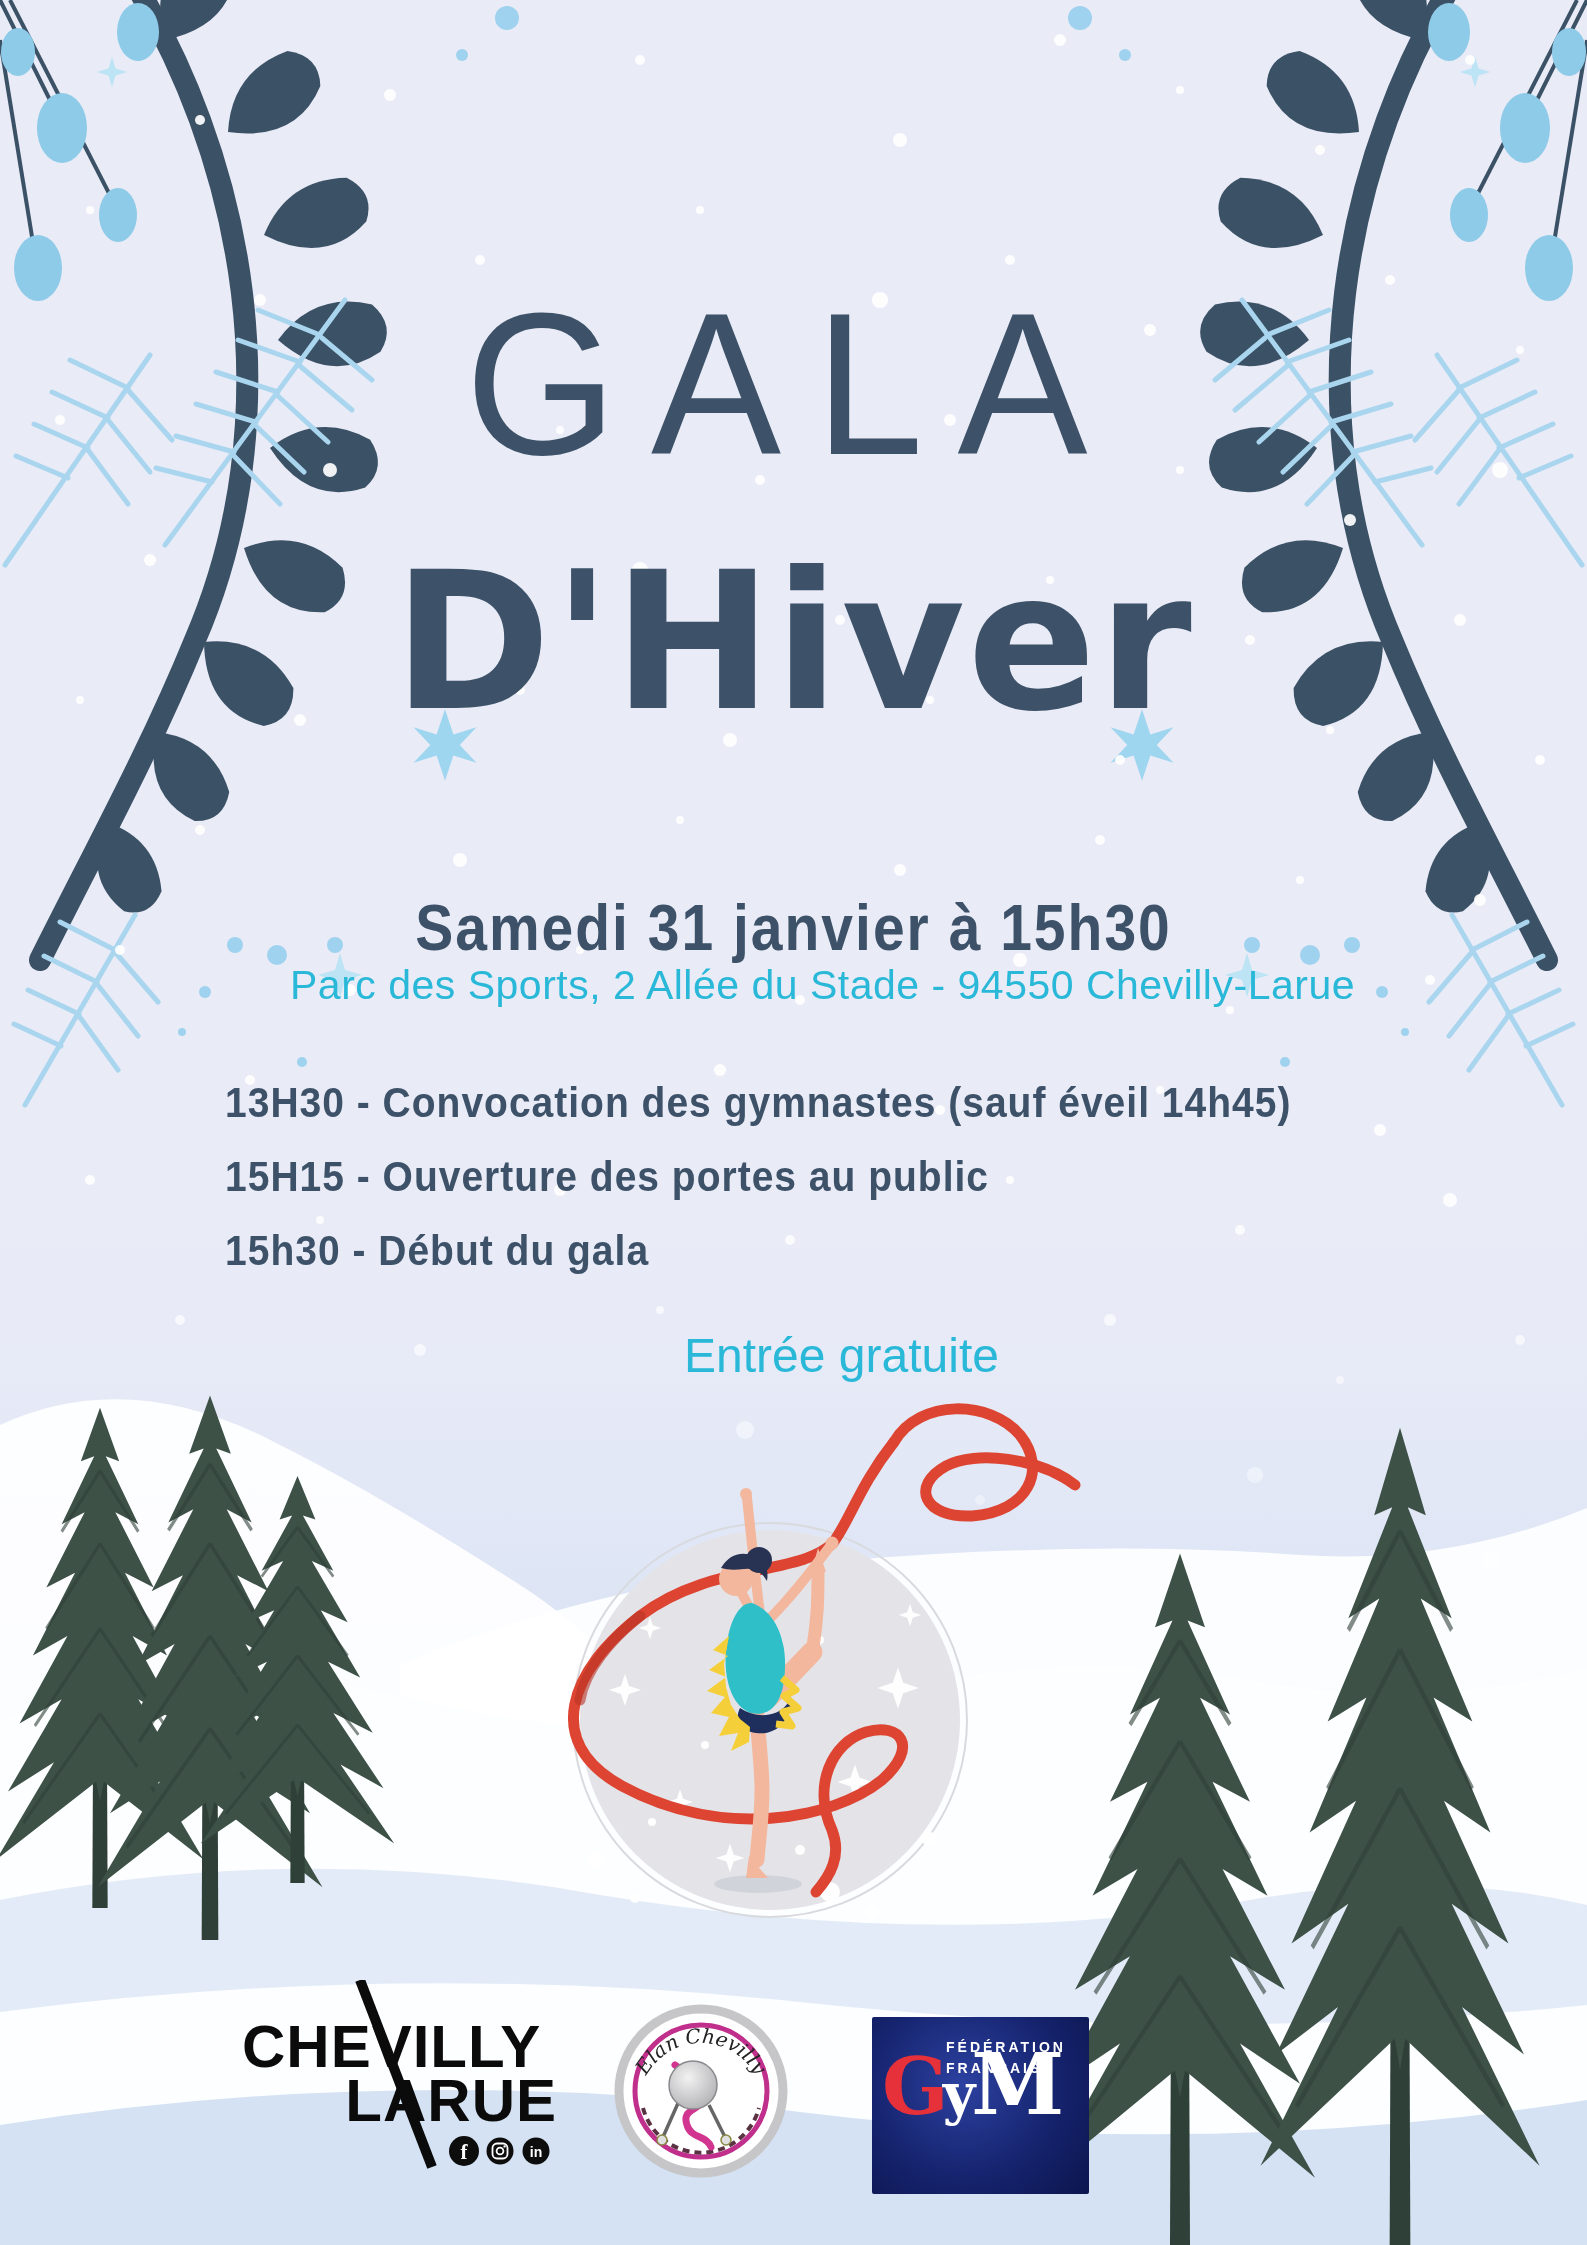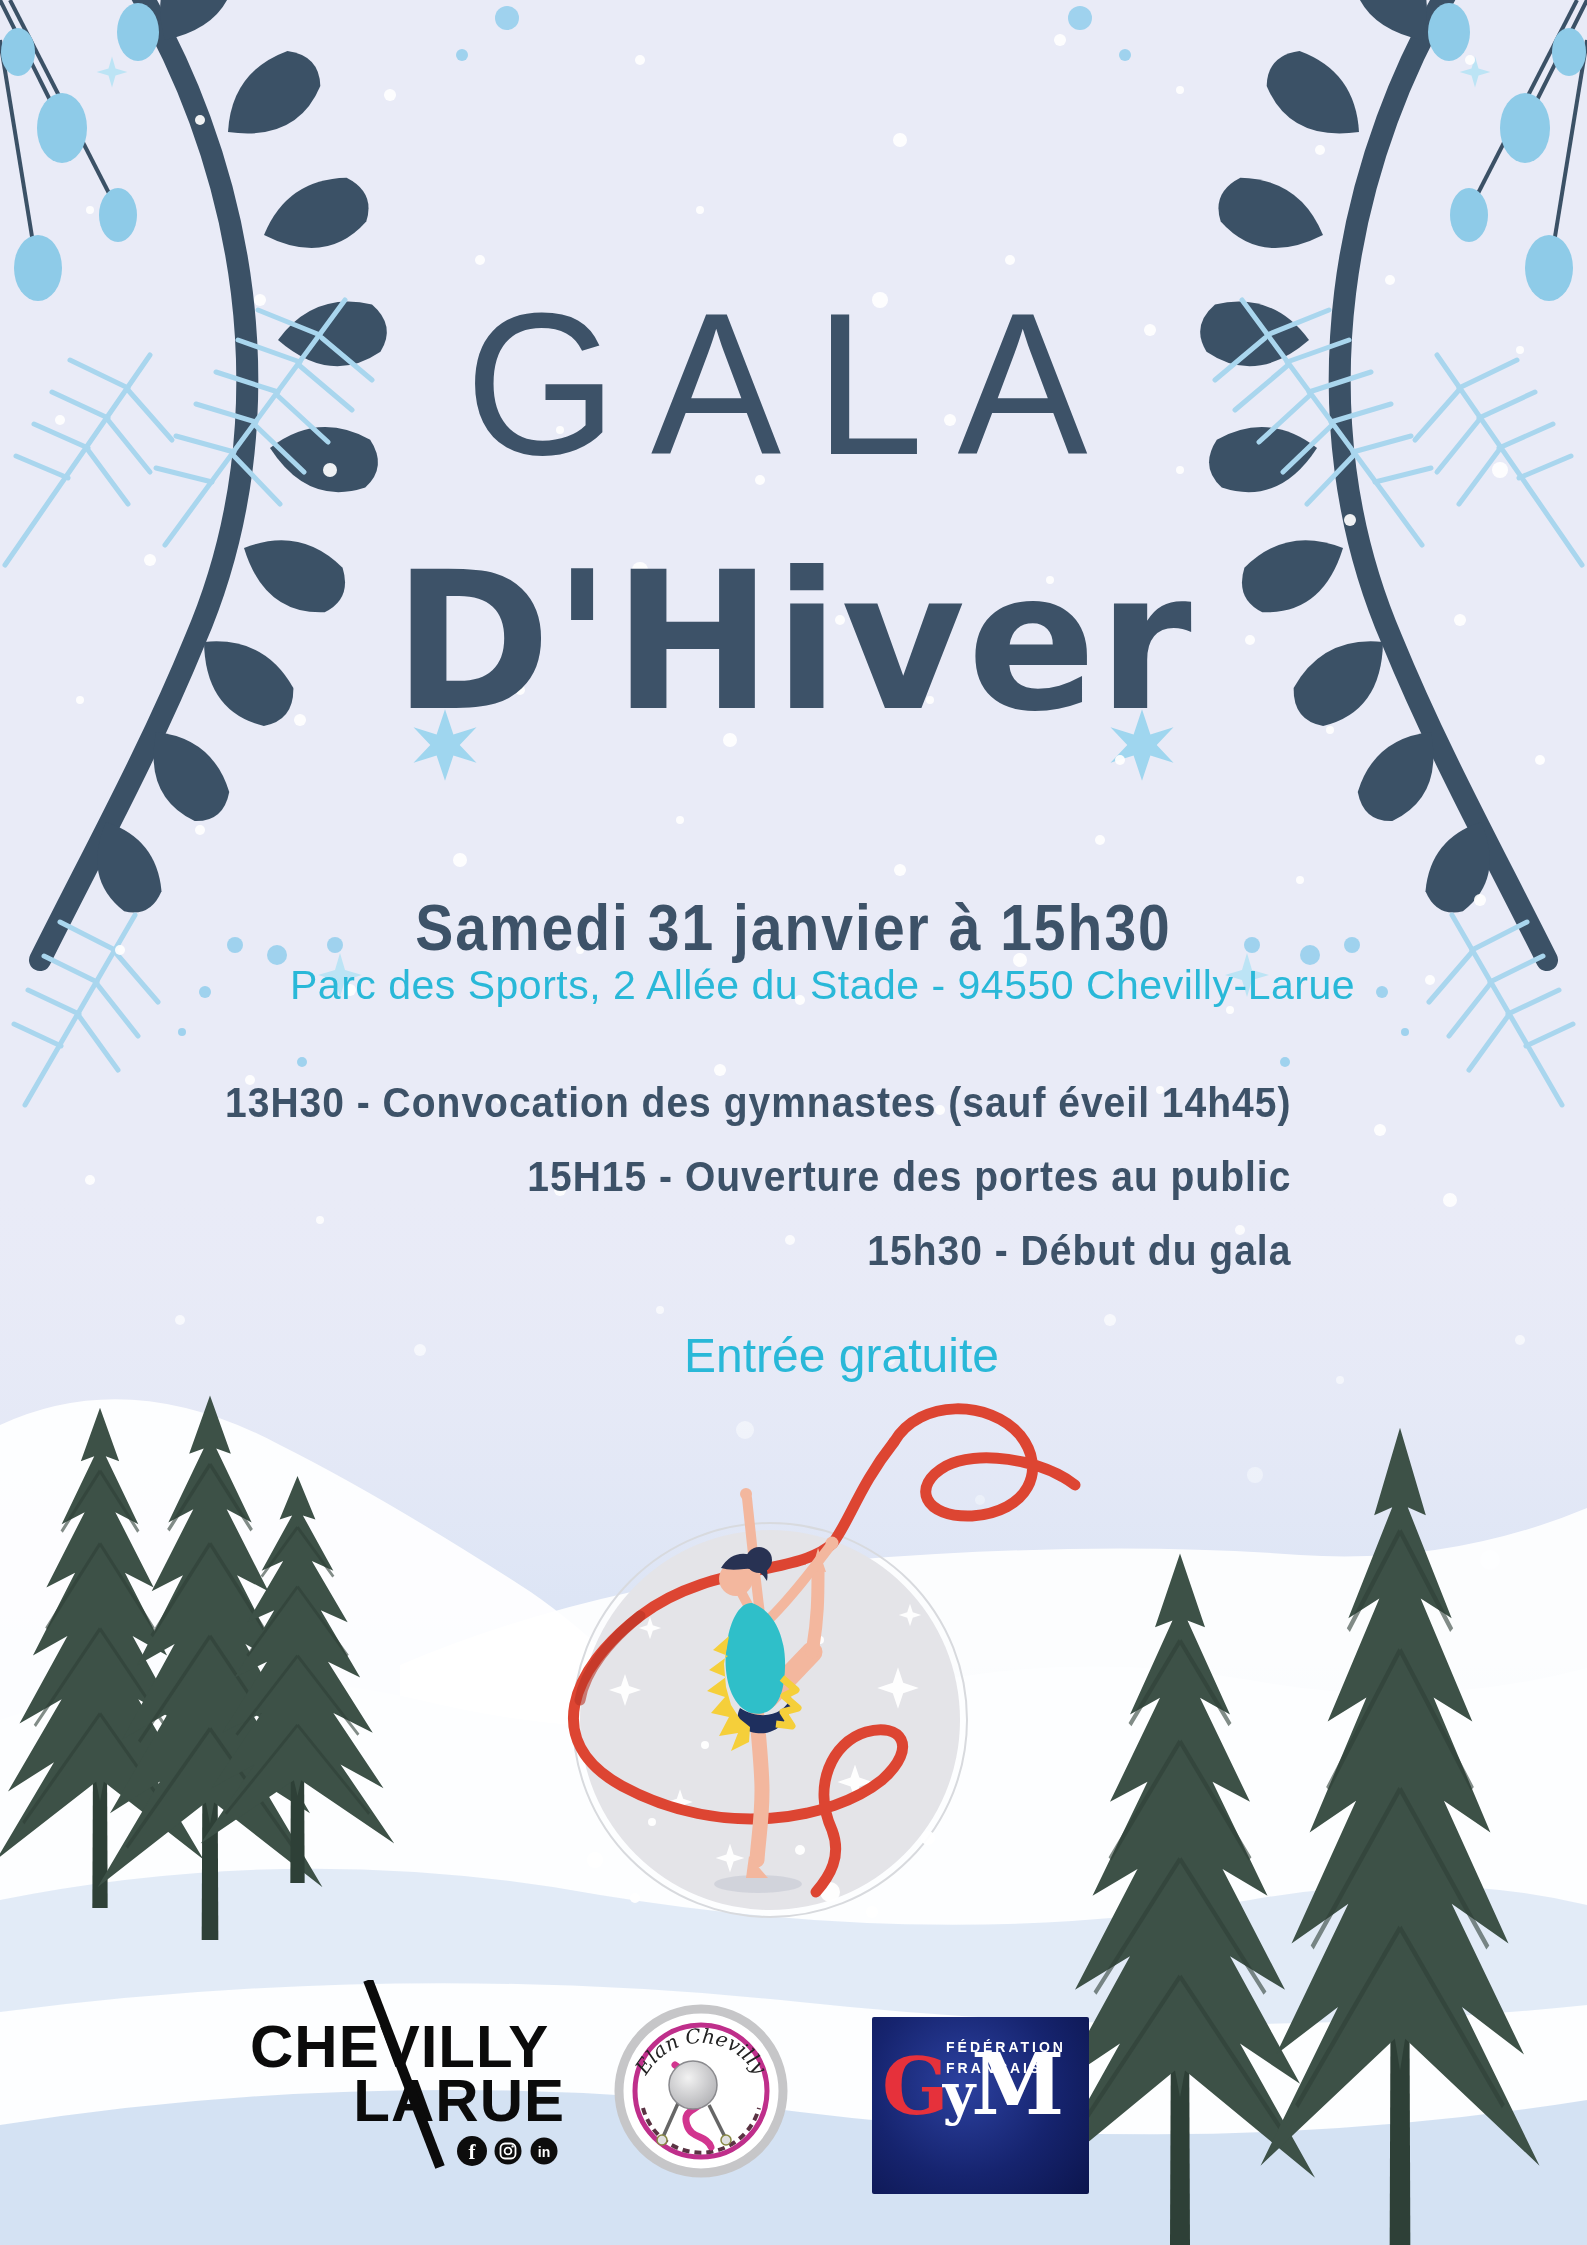--- a/index.html
+++ b/index.html
@@ -8,26 +8,26 @@
   .layer{position:absolute;left:0;top:0;pointer-events:none;}
   
   .txt{position:absolute;left:0;width:100%;text-align:center;color:#3d5268;}
   .title-gala{top:286px;font-size:195px;font-weight:400;letter-spacing:34px;line-height:1;}
   .title-gala span{display:inline-block;transform:scaleY(1.04);}
   .title-hiver{top:548px;font-family:"DejaVu Sans",sans-serif;font-weight:bold;
                font-size:190px;line-height:1;letter-spacing:2px;}
   .date-line{top:878px;font-size:57px;font-weight:bold;letter-spacing:2px;margin-top:16px;}
   .date-line span{display:inline-block;transform:scaleY(1.14);}
   .address-line{top:962px;font-size:41px;color:#29b8d8;letter-spacing:0.5px;margin-left:29px;}
-  .schedule{position:absolute;left:225px;top:1066px;text-align:right;color:#3d5268;
+  .schedule{position:absolute;left:225px;top:1066px;text-align:left;color:#3d5268;
             font-size:39px;font-weight:bold;line-height:74px;letter-spacing:1px;}
   .schedule .line{display:block;transform:scaleY(1.10);transform-origin:0 50%;}
   .free-line{top:1328px;font-size:48px;color:#29b8d8;margin-left:48px;}
   
-  .cl-logo{position:absolute;left:244px;top:1980px;width:335px;height:190px;color:#0b0b0b;}
+  .cl-logo{position:absolute;left:236px;top:1980px;width:335px;height:190px;color:#0b0b0b;}
   .cl-line1{position:absolute;left:6px;top:32px;font-size:60px;font-weight:800;
             letter-spacing:1px;font-family:"Liberation Sans",sans-serif;}
   .cl-line2{position:absolute;right:14px;top:86px;font-size:60px;font-weight:800;letter-spacing:1px;}
   
   .ffg{position:absolute;left:872px;top:2017px;width:217px;height:177px;
        background:radial-gradient(circle at 42% 38%, #2c41a0 0%, #16246f 55%, #0c154d 100%);
        border-radius:2px;color:#fff;}
   .ffg-fed{position:absolute;left:74px;top:22px;font-size:14px;font-weight:bold;letter-spacing:3px;}
   .ffg-fra{position:absolute;left:74px;top:43px;font-size:14px;font-weight:bold;letter-spacing:3px;text-align:center;}
   .ffg-word{position:absolute;left:10px;top:18px;font-family:"DejaVu Serif",serif;

